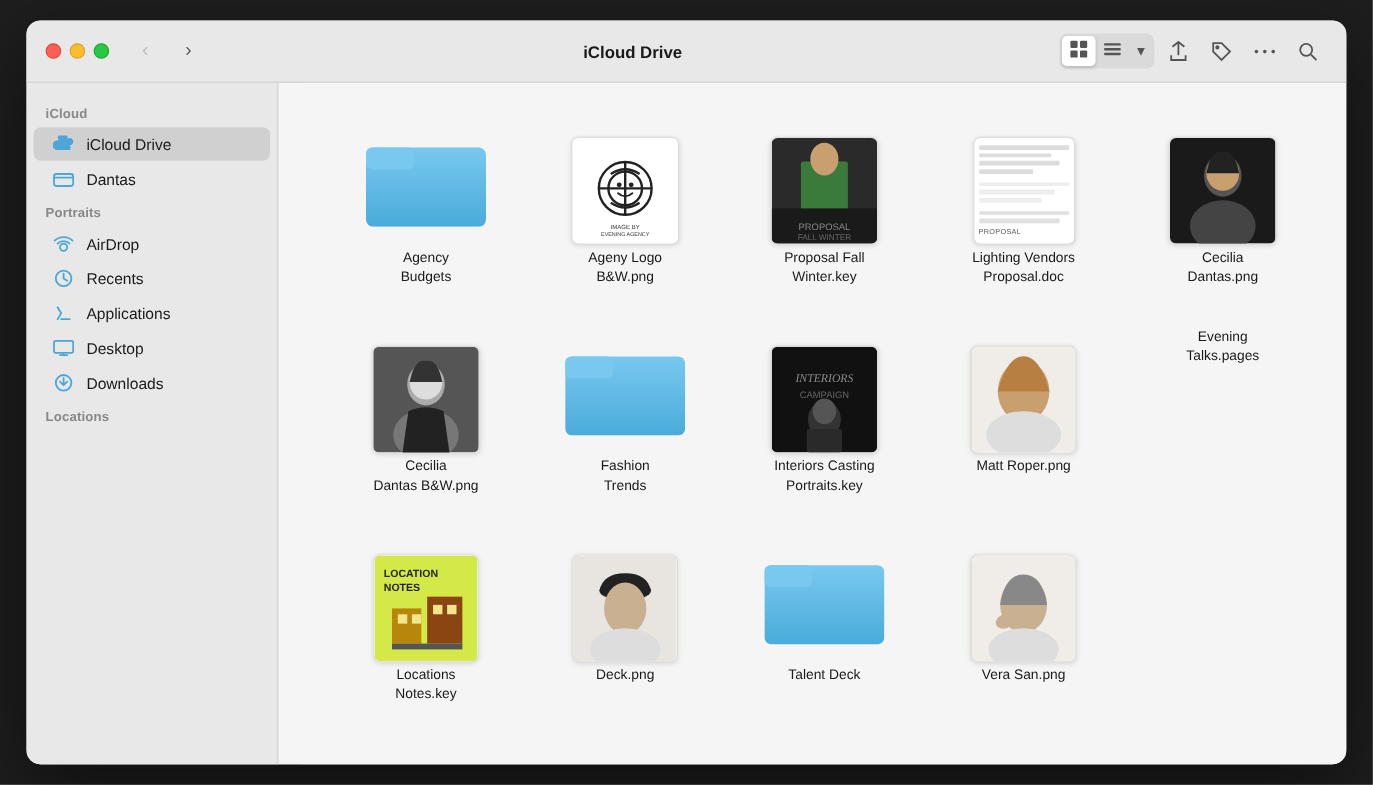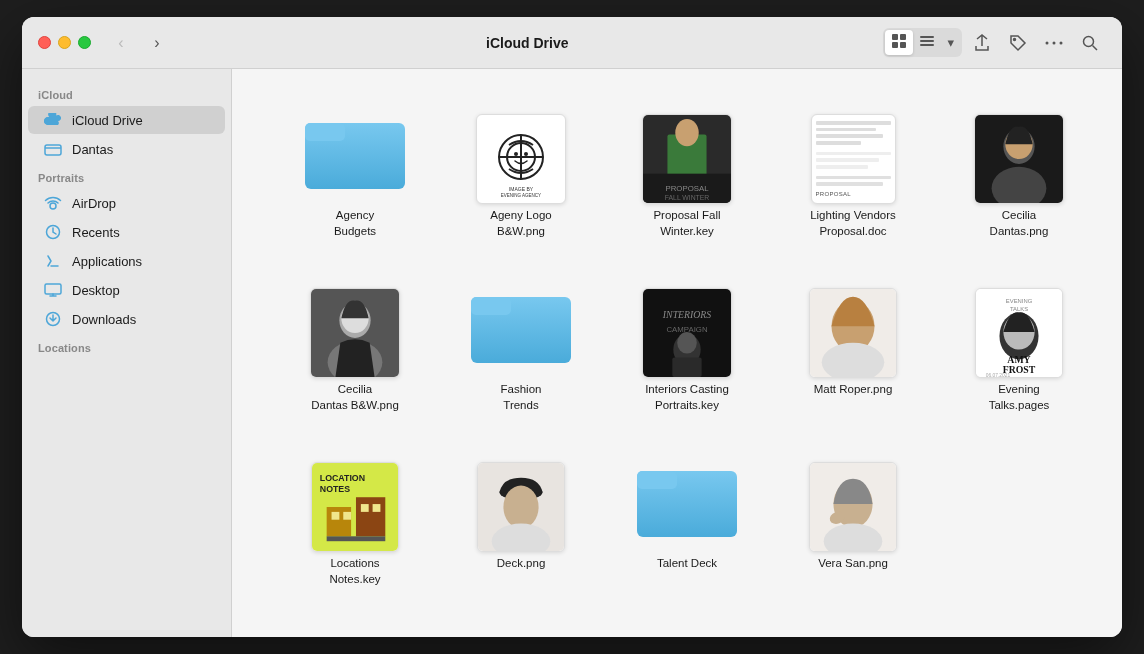--- a/index.html
+++ b/index.html
@@ -501,36 +501,20 @@
                 <path d="M22 38 Q30 8 44 8 Q58 8 66 38" fill="#b88040" stroke="none"></path>
                 <ellipse cx="44" cy="75" rx="32" ry="20" fill="#ddd"></ellipse>
                 <text x="44" y="87" font-size="6" text-anchor="middle" fill="#888" font-family="sans-serif"></text>
               </svg>
             </div>
           </div>
           <div class="file-label">Matt Roper.png</div>
         </div>
 
         <div class="file-item">
-          <div class="file-thumb">
-            <div class="doc-thumb" style="width:88px;height:90px;overflow:hidden;padding:0;background:white;">
-              <svg width="88" height="90" viewBox="0 0 88 90">
-                <rect width="88" height="90" fill="white"></rect>
-                <text x="44" y="14" font-size="6" text-anchor="middle" fill="#888" font-family="sans-serif">EVENING</text>
-                <text x="44" y="22" font-size="6" text-anchor="middle" fill="#888" font-family="sans-serif">TALKS</text>
-
-                <ellipse cx="44" cy="48" rx="20" ry="24" fill="#333"></ellipse>
-                <ellipse cx="44" cy="44" rx="16" ry="18" fill="#bbb"></ellipse>
-                <path d="M28 44 Q34 22 44 24 Q54 22 60 44" fill="#222" stroke="none"></path>
-                <text x="44" y="76" font-size="10" text-anchor="middle" fill="#111" font-family="serif" font-weight="bold">AMY</text>
-                <text x="44" y="86" font-size="10" text-anchor="middle" fill="#111" font-family="serif" font-weight="bold">FROST</text>
-                <text x="10" y="90" font-size="5" fill="#aaa" font-family="sans-serif">06.07.2021</text>
-              </svg>
-            </div>
-          </div>
           <div class="file-label">Evening<br>Talks.pages</div>
         </div>
       </div>
 
       <div class="grid-row">
 
         <div class="file-item">
           <div class="file-thumb">
             <div class="doc-thumb" style="width:88px;height:90px;overflow:hidden;padding:0;">
               <svg width="88" height="90" viewBox="0 0 88 90">

